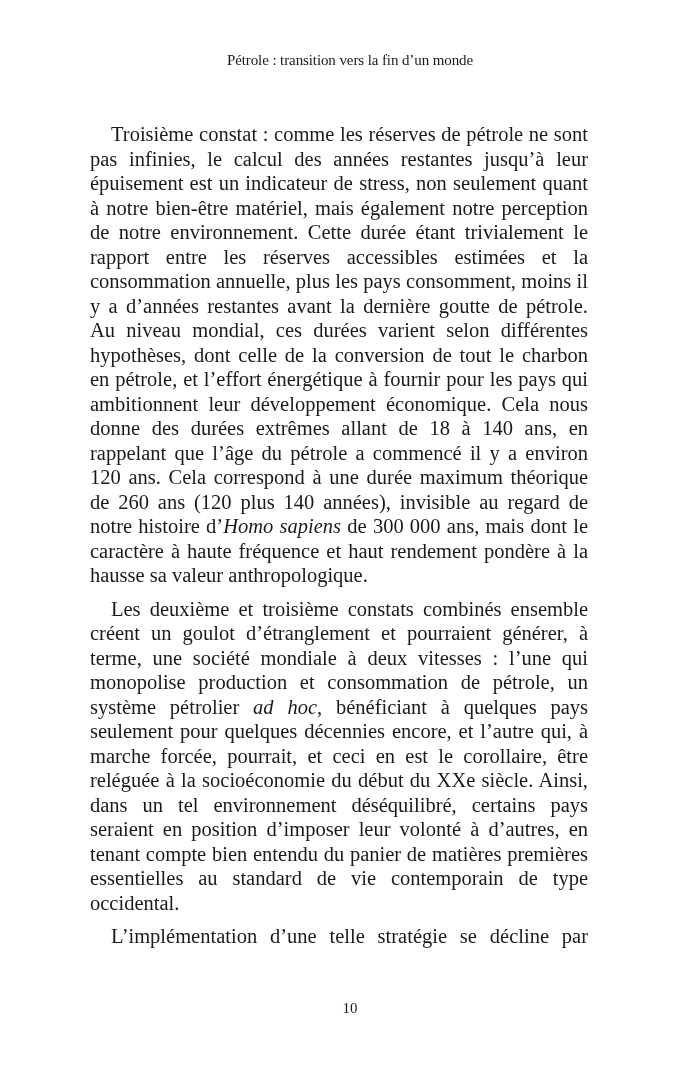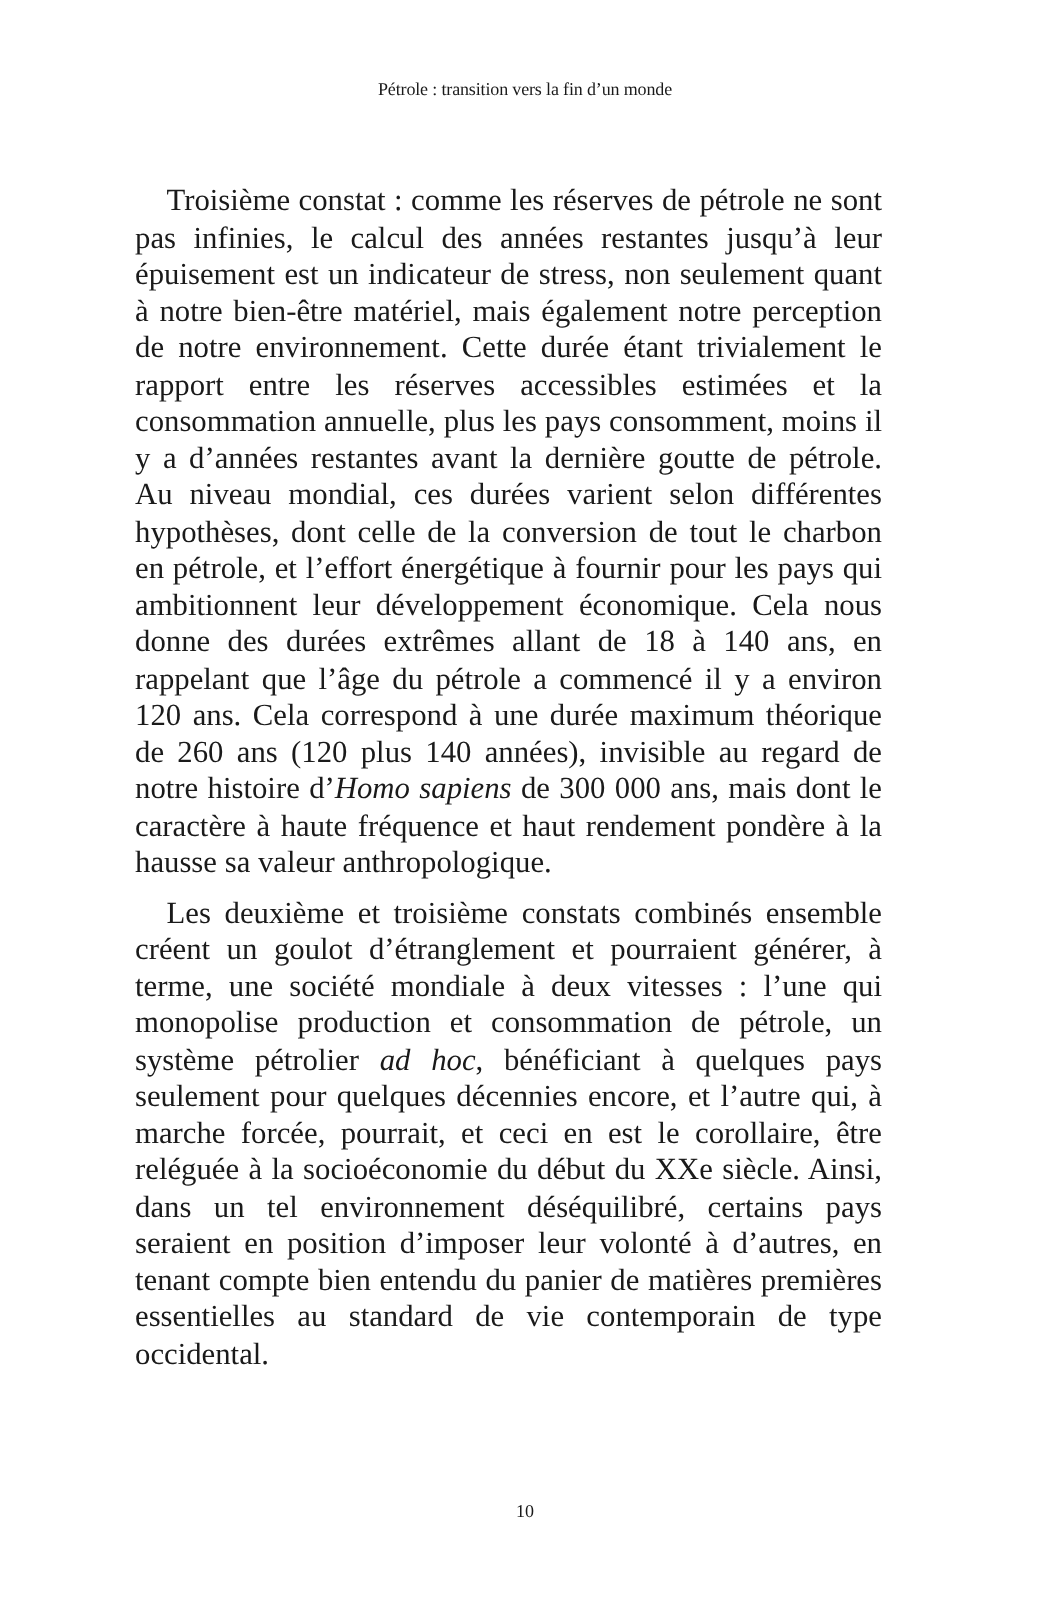--- a/index.html
+++ b/index.html
@@ -15,21 +15,21 @@
       font-family: "DejaVu Serif", "Liberation Serif", serif;
       color: #1a1a1a;
     }
     .running-head {
       position: absolute;
       top: 52px;
       left: 0;
       width: 700px;
       text-align: center;
       font-family: "Liberation Serif", serif;
-      font-size: 12px;
+      font-size: 15px;
       letter-spacing: -0.1px;
     }
     .page-body {
       position: absolute;
       top: 122px;
       left: 90px;
       width: 498px;
       font-family: "Liberation Serif", serif;
       font-size: 20.5px;
       line-height: 24.5px;
@@ -42,30 +42,33 @@
     }
     .page-body em {
     }
     .page-number {
       position: absolute;
       top: 1000px;
       left: 0;
       width: 700px;
       text-align: center;
       font-family: "Liberation Serif", serif;
-      font-size: 12px;
+      font-size: 15px;
     }
   </style>
 </head>
 <body>
 
 <div class="running-head">Pétrole : transition vers la fin d’un monde</div>
 
 <div class="page-body">
   <p>
     <span>Troisième constat : comme les réserves de pétrole ne sont pas infinies, le calcul des années restantes jusqu’à leur épuisement est un indicateur de stress, non seulement quant à notre bien-être matériel, mais également notre perception de notre environnement. Cette durée étant trivialement le rapport entre les réserves accessibles estimées et la consommation annuelle, plus les pays consomment, moins il y a d’années restantes avant la dernière goutte de pétrole. Au niveau mondial, ces durées varient selon différentes hypothèses, dont celle de la conversion de tout le charbon en pétrole, et l’effort énergétique à fournir pour les pays qui ambitionnent leur développement économique. Cela nous donne des durées extrêmes allant de 18 à 140 ans, en rappelant que l’âge du pétrole a commencé il y a environ 120 ans. Cela correspond à une durée maximum théorique de 260 ans (120 plus 140 années), invisible au regard de notre histoire d’</span><em>Homo sapiens</em><span> de 300 000 ans, mais dont le caractère à haute fréquence et haut rendement pondère à la hausse sa valeur anthropologique.</span>
   </p>
   <p>
     <span>Les deuxième et troisième constats combinés ensemble créent un goulot d’étranglement et pourraient générer, à terme, une société mondiale à deux vitesses : l’une qui monopolise production et consommation de pétrole, un système pétrolier </span><em>ad hoc</em><span>, bénéficiant à quelques pays seulement pour quelques décennies encore, et l’autre qui, à marche forcée, pourrait, et ceci en est le corollaire, être reléguée à la socioéconomie du début du XXe siècle. Ainsi, dans un tel environnement déséquilibré, certains pays seraient en position d’imposer leur volonté à d’autres, en tenant compte bien entendu du panier de matières premières essentielles au standard de vie contemporain de type occidental.</span>
   </p>
+  <p style="text-align-last: justify;">
+    <span>L’implémentation d’une telle stratégie se décline par</span>
+  </p>
 </div>
 
 <div class="page-number">10</div>
 
 </body></html>

